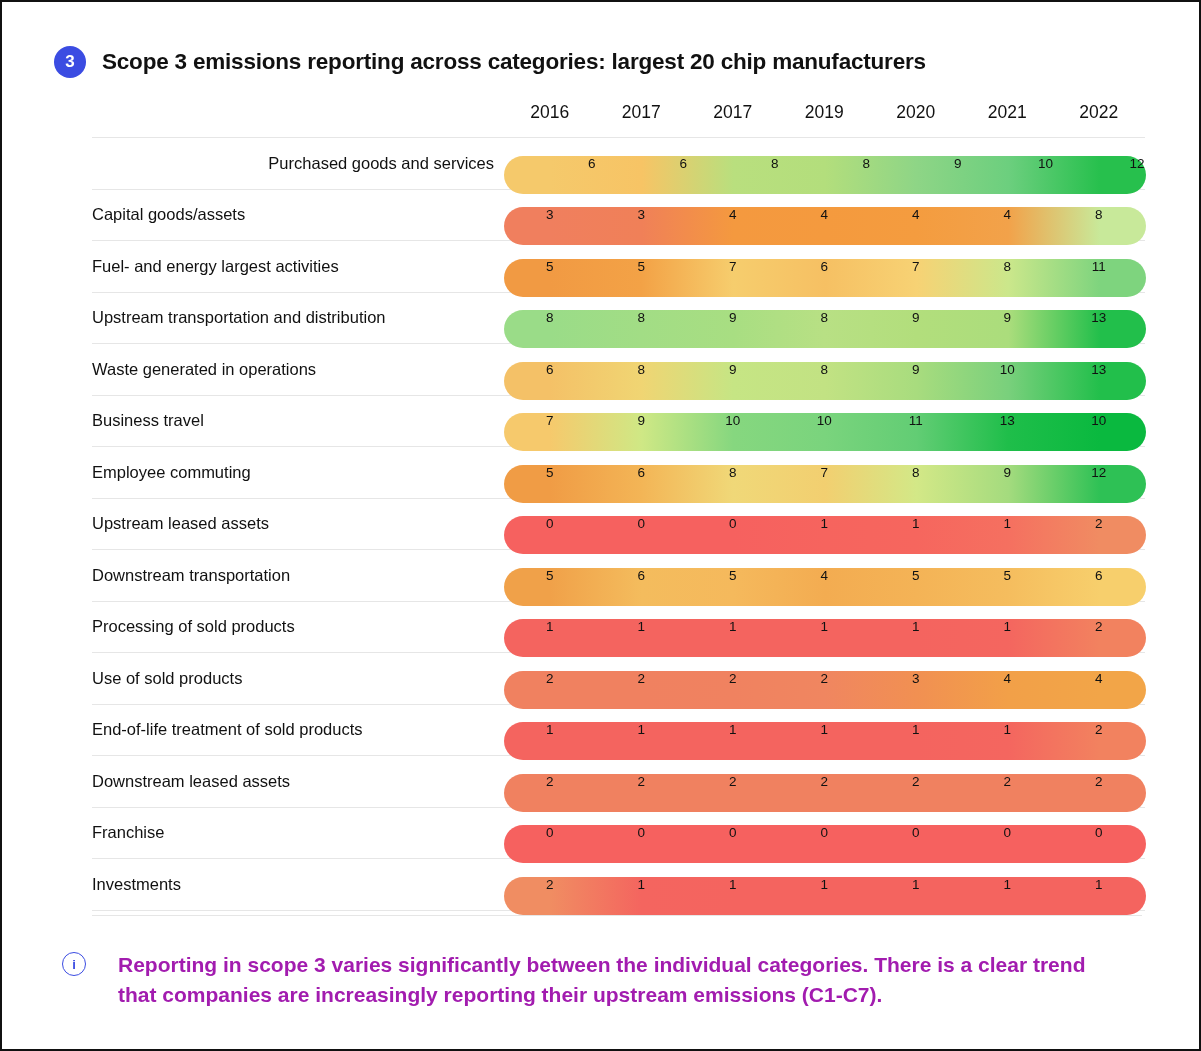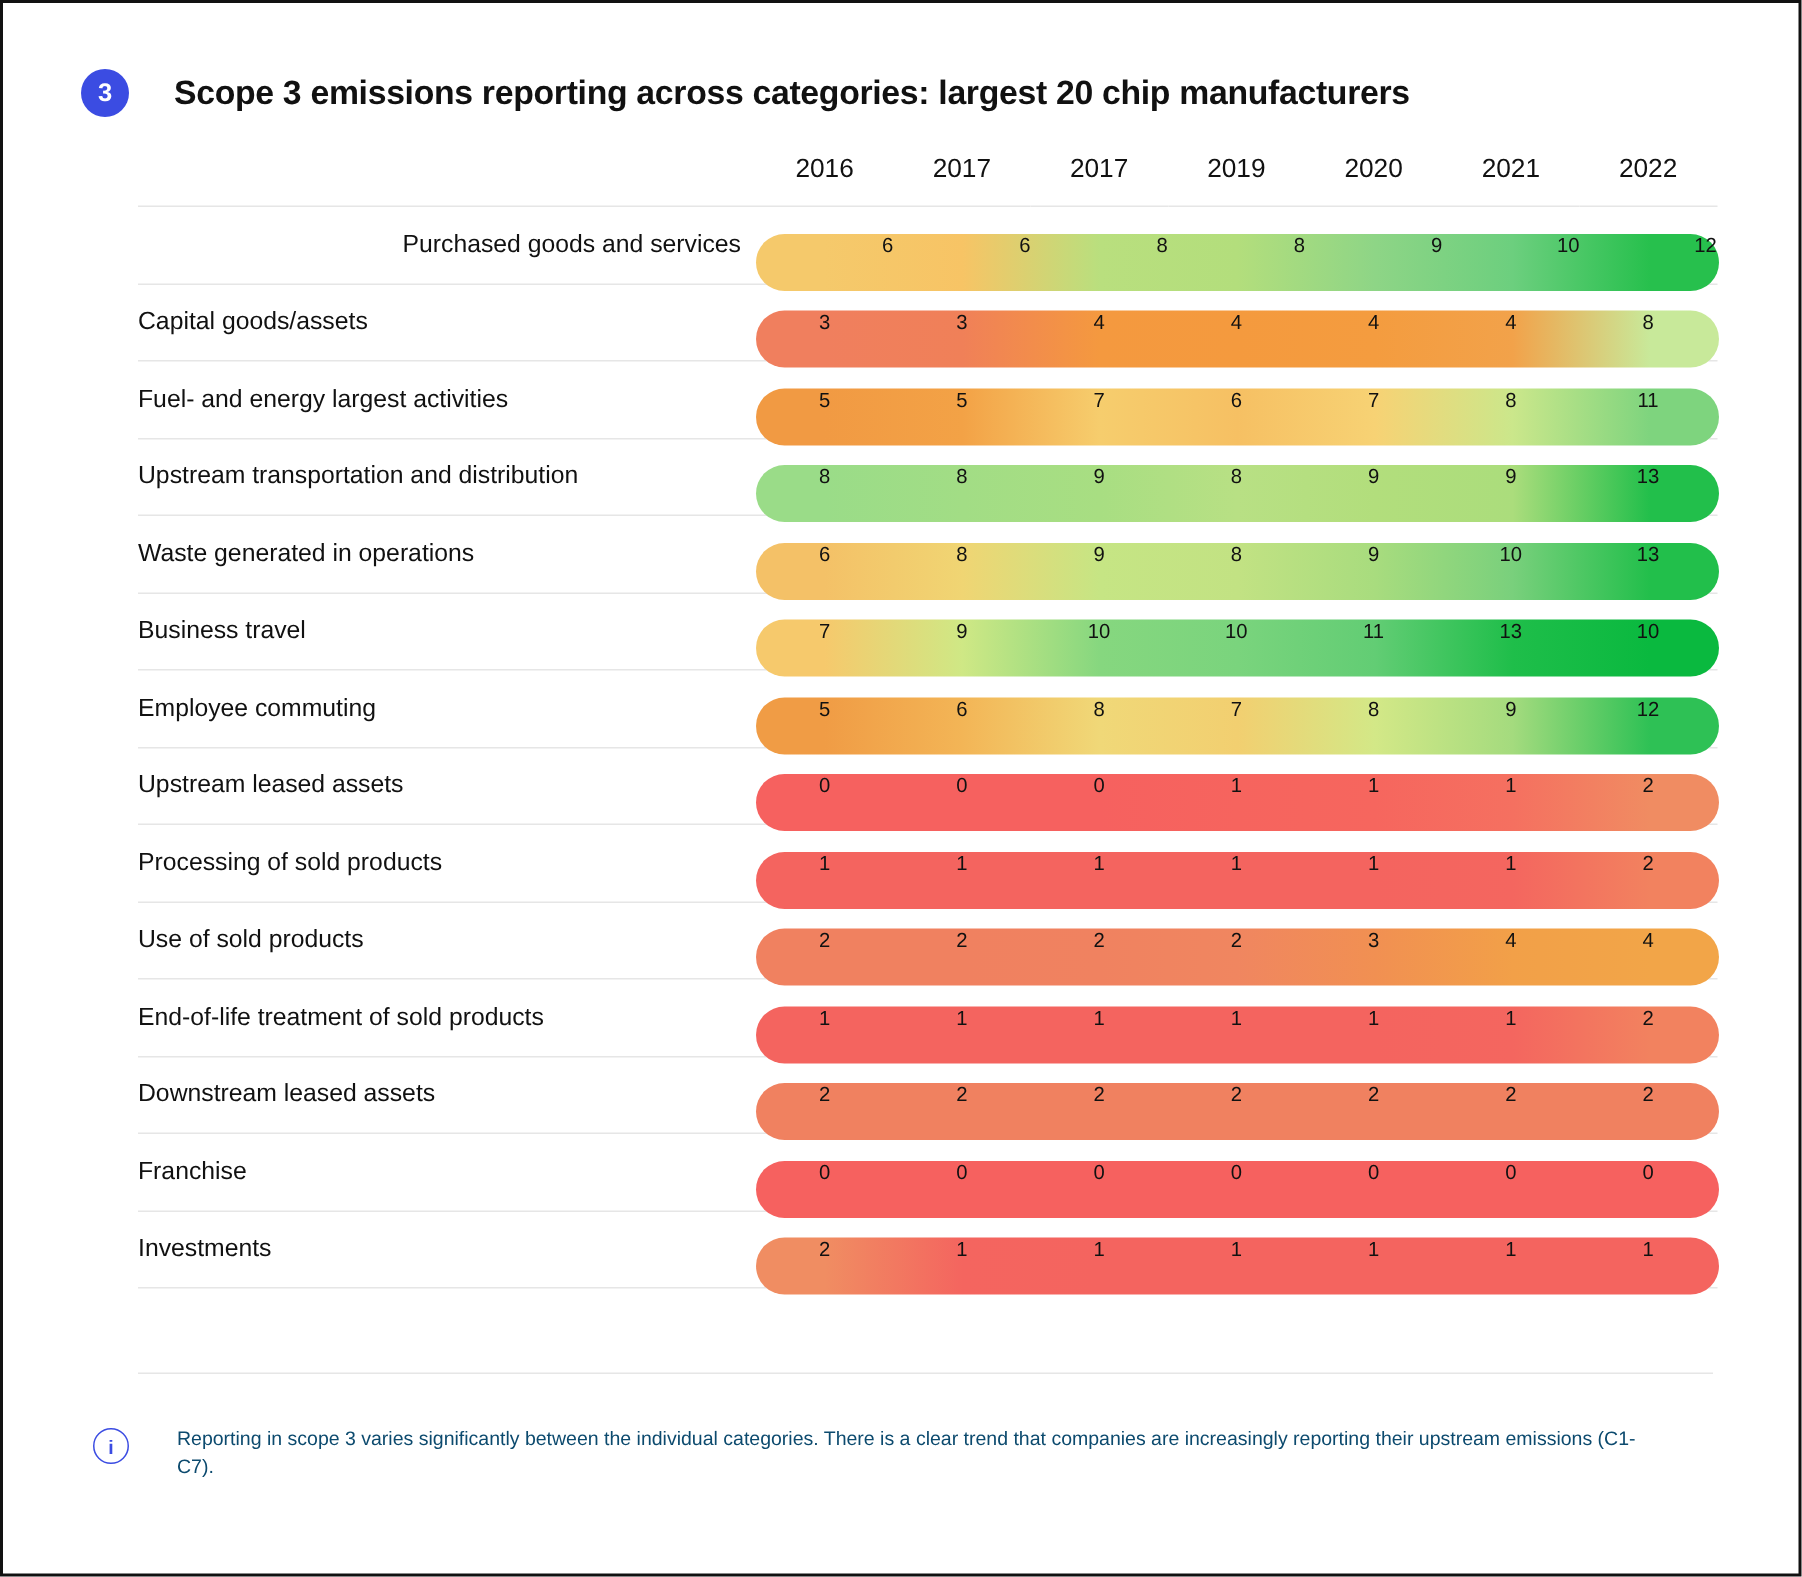--- a/index.html
+++ b/index.html
@@ -34,21 +34,21 @@
     background: #3b4ce2;
     color: #ffffff;
     font-size: 17px;
     font-weight: bold;
     display: flex;
     align-items: center;
     justify-content: center;
     flex: 0 0 auto;
   }
   .title {
-    margin-left: 30px;
+    margin-left: 16px;
     font-size: 22.5px;
     font-weight: bold;
     letter-spacing: -0.2px;
     color: #111111;
   }
 
   .chart {
     position: relative;
     margin: 24px 0 0 0;
     padding: 0 57px 0 90px;
@@ -126,24 +126,25 @@
     color: #3b4ce2;
     font-size: 13px;
     font-weight: bold;
     display: flex;
     align-items: center;
     justify-content: center;
     margin-top: 2px;
   }
   .footnote-text {
     margin-left: 32px;
-    font-size: 13px;
+    font-size: 21px;
     line-height: 1.45;
-    color: #0c4a6e;
+    color: #a21caf;
     max-width: 980px;
+    font-weight: bold;
   }
   .divider {
     position: absolute;
     left: 90px;
     right: 57px;
     top: 913px;
     height: 1px;
     background: #e6e6e6;
   }
 </style>
@@ -256,20 +257,30 @@
             <td class="row-label">Upstream leased assets</td>
             <td class="cell" style="position: relative;"><div class="pill" style="background: linear-gradient(to right, rgb(246, 97, 95) 0%, rgb(246, 97, 95) 7.14%, rgb(246, 97, 95) 21.43%, rgb(246, 97, 95) 35.71%, rgb(246, 100, 94) 50%, rgb(246, 102, 94) 64.29%, rgb(245, 112, 96) 78.57%, rgb(240, 140, 98) 92.86%, rgb(240, 140, 98) 100%); left: 0px; width: 642px;"></div><span>0</span></td>
             <td class="cell"><span>0</span></td>
             <td class="cell"><span>0</span></td>
             <td class="cell"><span>1</span></td>
             <td class="cell"><span>1</span></td>
             <td class="cell"><span>1</span></td>
             <td class="cell"><span>2</span></td>
           </tr>
           <tr>
+            <td class="row-label">Downstream transportation</td>
+            <td class="cell" style="position: relative;"><div class="pill" style="background: linear-gradient(to right, rgb(240, 161, 73) 0%, rgb(240, 161, 73) 7.14%, rgb(244, 188, 93) 21.43%, rgb(245, 185, 92) 35.71%, rgb(243, 172, 81) 50%, rgb(244, 179, 86) 64.29%, rgb(245, 189, 94) 78.57%, rgb(247, 207, 108) 92.86%, rgb(247, 207, 108) 100%); left: 0px; width: 642px;"></div><span>5</span></td>
+            <td class="cell"><span>6</span></td>
+            <td class="cell"><span>5</span></td>
+            <td class="cell"><span>4</span></td>
+            <td class="cell"><span>5</span></td>
+            <td class="cell"><span>5</span></td>
+            <td class="cell"><span>6</span></td>
+          </tr>
+          <tr>
             <td class="row-label">Processing of sold products</td>
             <td class="cell" style="position: relative;"><div class="pill" style="background: linear-gradient(to right, rgb(244, 100, 95) 0%, rgb(244, 100, 95) 7.14%, rgb(244, 100, 95) 21.43%, rgb(244, 100, 95) 35.71%, rgb(244, 100, 95) 50%, rgb(244, 100, 95) 64.29%, rgb(244, 102, 95) 78.57%, rgb(242, 130, 95) 92.86%, rgb(242, 130, 95) 100%); left: 0px; width: 642px;"></div><span>1</span></td>
             <td class="cell"><span>1</span></td>
             <td class="cell"><span>1</span></td>
             <td class="cell"><span>1</span></td>
             <td class="cell"><span>1</span></td>
             <td class="cell"><span>1</span></td>
             <td class="cell"><span>2</span></td>
           </tr>
           <tr>

